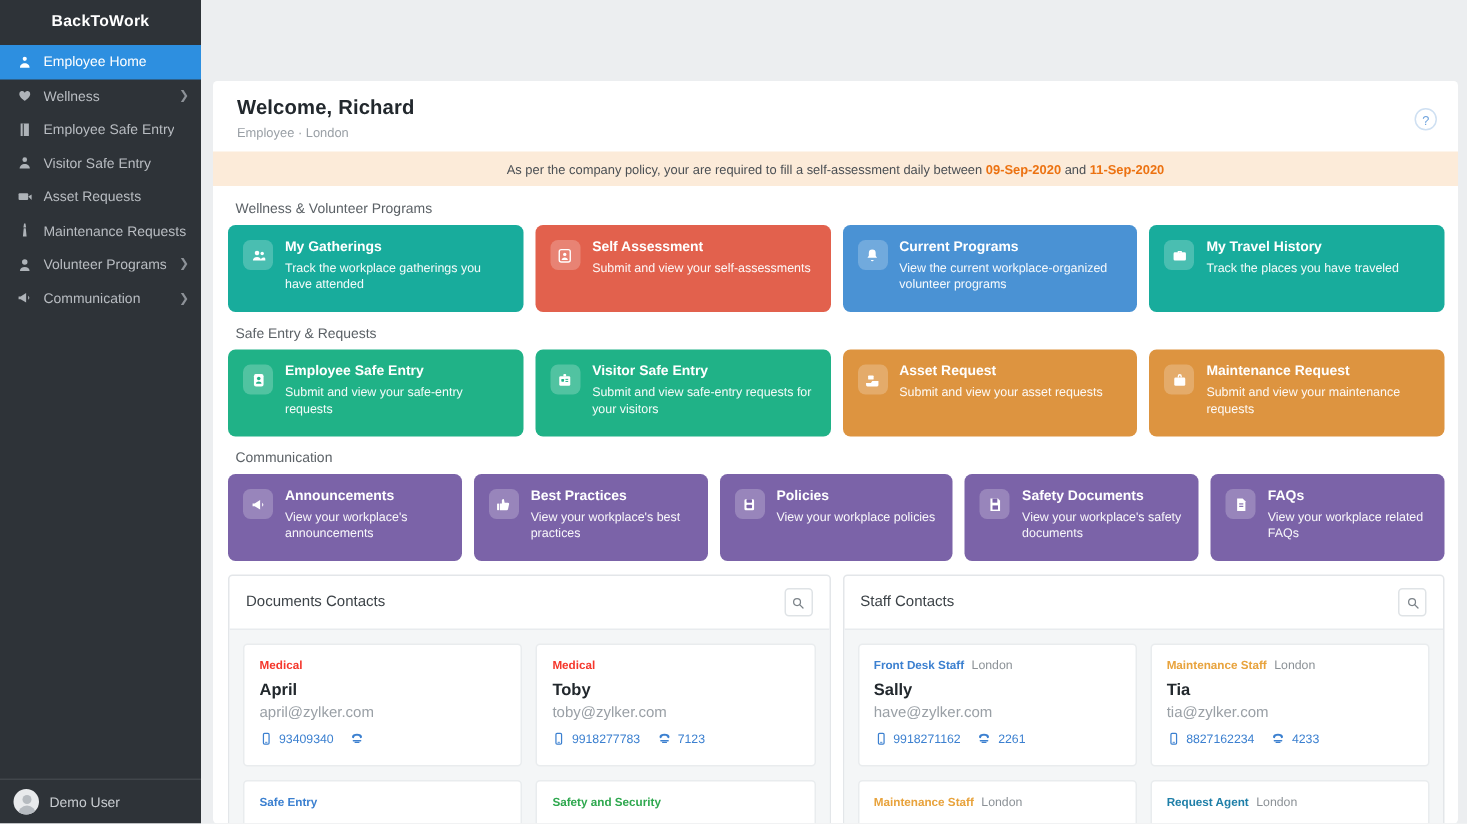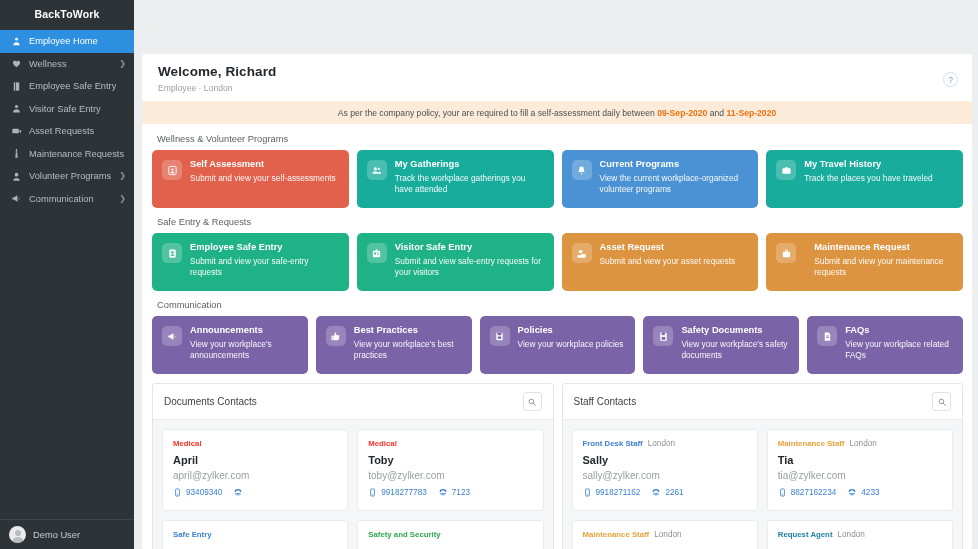--- a/index.html
+++ b/index.html
@@ -242,45 +242,45 @@
         <span>As per the company policy, your are required to fill a self-assessment daily between</span>
         <span class="date">09-Sep-2020</span>
         <span>and</span>
         <span class="date">11-Sep-2020</span>
       </div>
 
       <div class="scroll-body">
         <div id="sections">
             <div class="sec-title">Wellness &amp; Volunteer Programs</div>
             <div class="card-row">
-              <div class="tile" style="background: rgb(226, 97, 77);">
-                <span class="tile-ico">
-                  <svg width="11" height="11" viewBox="0 0 24 24" fill="#ffffff">
-                    <rect x="4" y="3" width="16" height="18" rx="3" fill="none" stroke="#fff" stroke-width="2"></rect>
-                    <circle cx="12" cy="10" r="2.4"></circle>
-                    <path d="M7.5 18c0-2.3 2-3.6 4.5-3.6s4.5 1.3 4.5 3.6z"></path>
-                  </svg>
-                </span>
-                <span class="tile-txt">
-                  <span class="tile-name" style="display:block">Self Assessment</span>
-                  <span class="tile-desc" style="display:block">Submit and view your self-assessments</span>
-                </span>
-              </div>
               <div class="tile" style="background: rgb(24, 172, 156);">
                 <span class="tile-ico">
                   <svg width="11" height="11" viewBox="0 0 24 24" fill="#ffffff">
                     <circle cx="9.5" cy="8" r="3.3"></circle>
                     <path d="M3.5 19c0-3.3 2.7-5.2 6-5.2s6 1.9 6 5.2z"></path>
                     <circle cx="17" cy="8.6" r="2.5"></circle>
                     <path d="M15 19c0-2.6 1.6-4.3 4-4.3 1.6 0 2.5.6 2.5 2.2V19z"></path>
                   </svg>
                 </span>
                 <span class="tile-txt">
                   <span class="tile-name" style="display:block">My Gatherings</span>
                   <span class="tile-desc" style="display:block">Track the workplace gatherings you have attended</span>
+                </span>
+              </div>
+              <div class="tile" style="background: rgb(226, 97, 77);">
+                <span class="tile-ico">
+                  <svg width="11" height="11" viewBox="0 0 24 24" fill="#ffffff">
+                    <rect x="4" y="3" width="16" height="18" rx="3" fill="none" stroke="#fff" stroke-width="2"></rect>
+                    <circle cx="12" cy="10" r="2.4"></circle>
+                    <path d="M7.5 18c0-2.3 2-3.6 4.5-3.6s4.5 1.3 4.5 3.6z"></path>
+                  </svg>
+                </span>
+                <span class="tile-txt">
+                  <span class="tile-name" style="display:block">Self Assessment</span>
+                  <span class="tile-desc" style="display:block">Submit and view your self-assessments</span>
                 </span>
               </div>
               <div class="tile" style="background: rgb(74, 146, 212);">
                 <span class="tile-ico">
                   <svg width="11" height="11" viewBox="0 0 24 24" fill="#ffffff">
                     <path d="M12 3a5 5 0 00-5 5v4l-2 3h14l-2-3V8a5 5 0 00-5-5z"></path>
                     <path d="M10 18a2 2 0 004 0z"></path>
                   </svg>
                 </span>
                 <span class="tile-txt">
@@ -335,21 +335,21 @@
                   <svg width="11" height="11" viewBox="0 0 24 24" fill="#ffffff">
                     <path d="M3 16h7l2-3h9v6a2 2 0 01-2 2H5a2 2 0 01-2-2z"></path>
                     <rect x="6" y="5" width="8" height="6" rx="1"></rect>
                   </svg>
                 </span>
                 <span class="tile-txt">
                   <span class="tile-name" style="display:block">Asset Request</span>
                   <span class="tile-desc" style="display:block">Submit and view your  asset requests</span>
                 </span>
               </div>
-              <div class="tile" style="background: rgb(221, 148, 64); gap: 10px;">
+              <div class="tile" style="background: rgb(221, 148, 64);">
                 <span class="tile-ico">
                   <svg width="11" height="11" viewBox="0 0 24 24" fill="#ffffff">
                     <rect x="4" y="8" width="16" height="12" rx="2"></rect>
                     <path d="M9 8V6a3 3 0 016 0v2h-2V6a1 1 0 10-2 0v2z"></path>
                   </svg>
                 </span>
                 <span class="tile-txt">
                   <span class="tile-name" style="display:block">Maintenance Request</span>
                   <span class="tile-desc" style="display:block">Submit and view your maintenance requests</span>
                 </span>
@@ -511,21 +511,21 @@
                   </svg>
                 </span>
               </div>
               <div class="panel-body">
                 <div class="contact">
                   <div class="c-tagline">
                     <span class="c-tag" style="color:#3c80d0">Front Desk Staff</span>
                     <span class="c-loc">London</span>
                   </div>
                   <div class="c-name">Sally</div>
-                  <div class="c-mail">sally@zylker.com</div>
+                  <div class="c-mail">have@zylker.com</div>
                   <div class="c-phones">
                     <span class="grp">
                       <span>
                         <svg width="9" height="9" viewBox="0 0 24 24" fill="#fff">
                           <rect x="7" y="2.5" width="10" height="19" rx="2" fill="none" stroke="#3c80d0" stroke-width="2.2"></rect>
                           <rect x="10" y="17.5" width="4" height="1.6" fill="#3c80d0"></rect>
                         </svg>
                       </span>
                       <span>9918271162</span>
                     </span>

